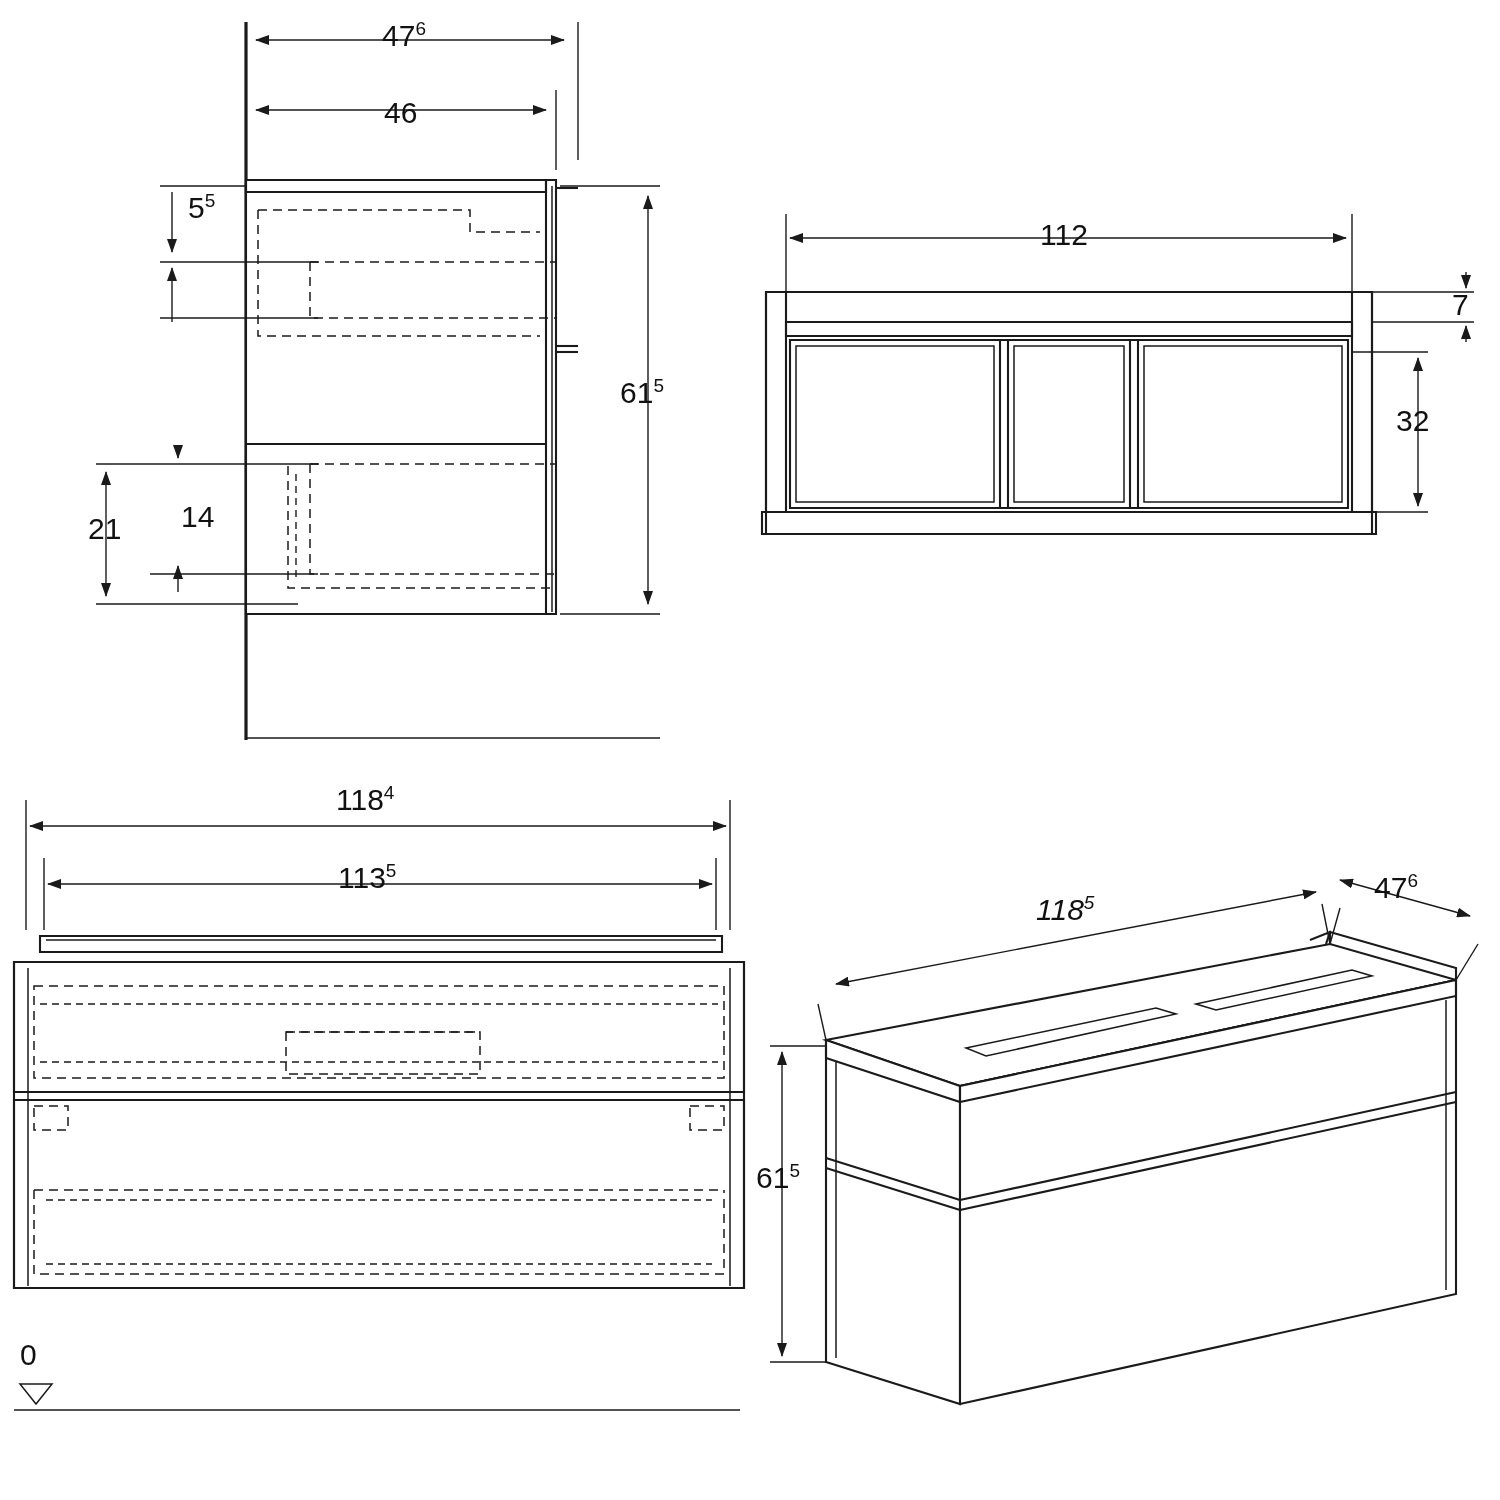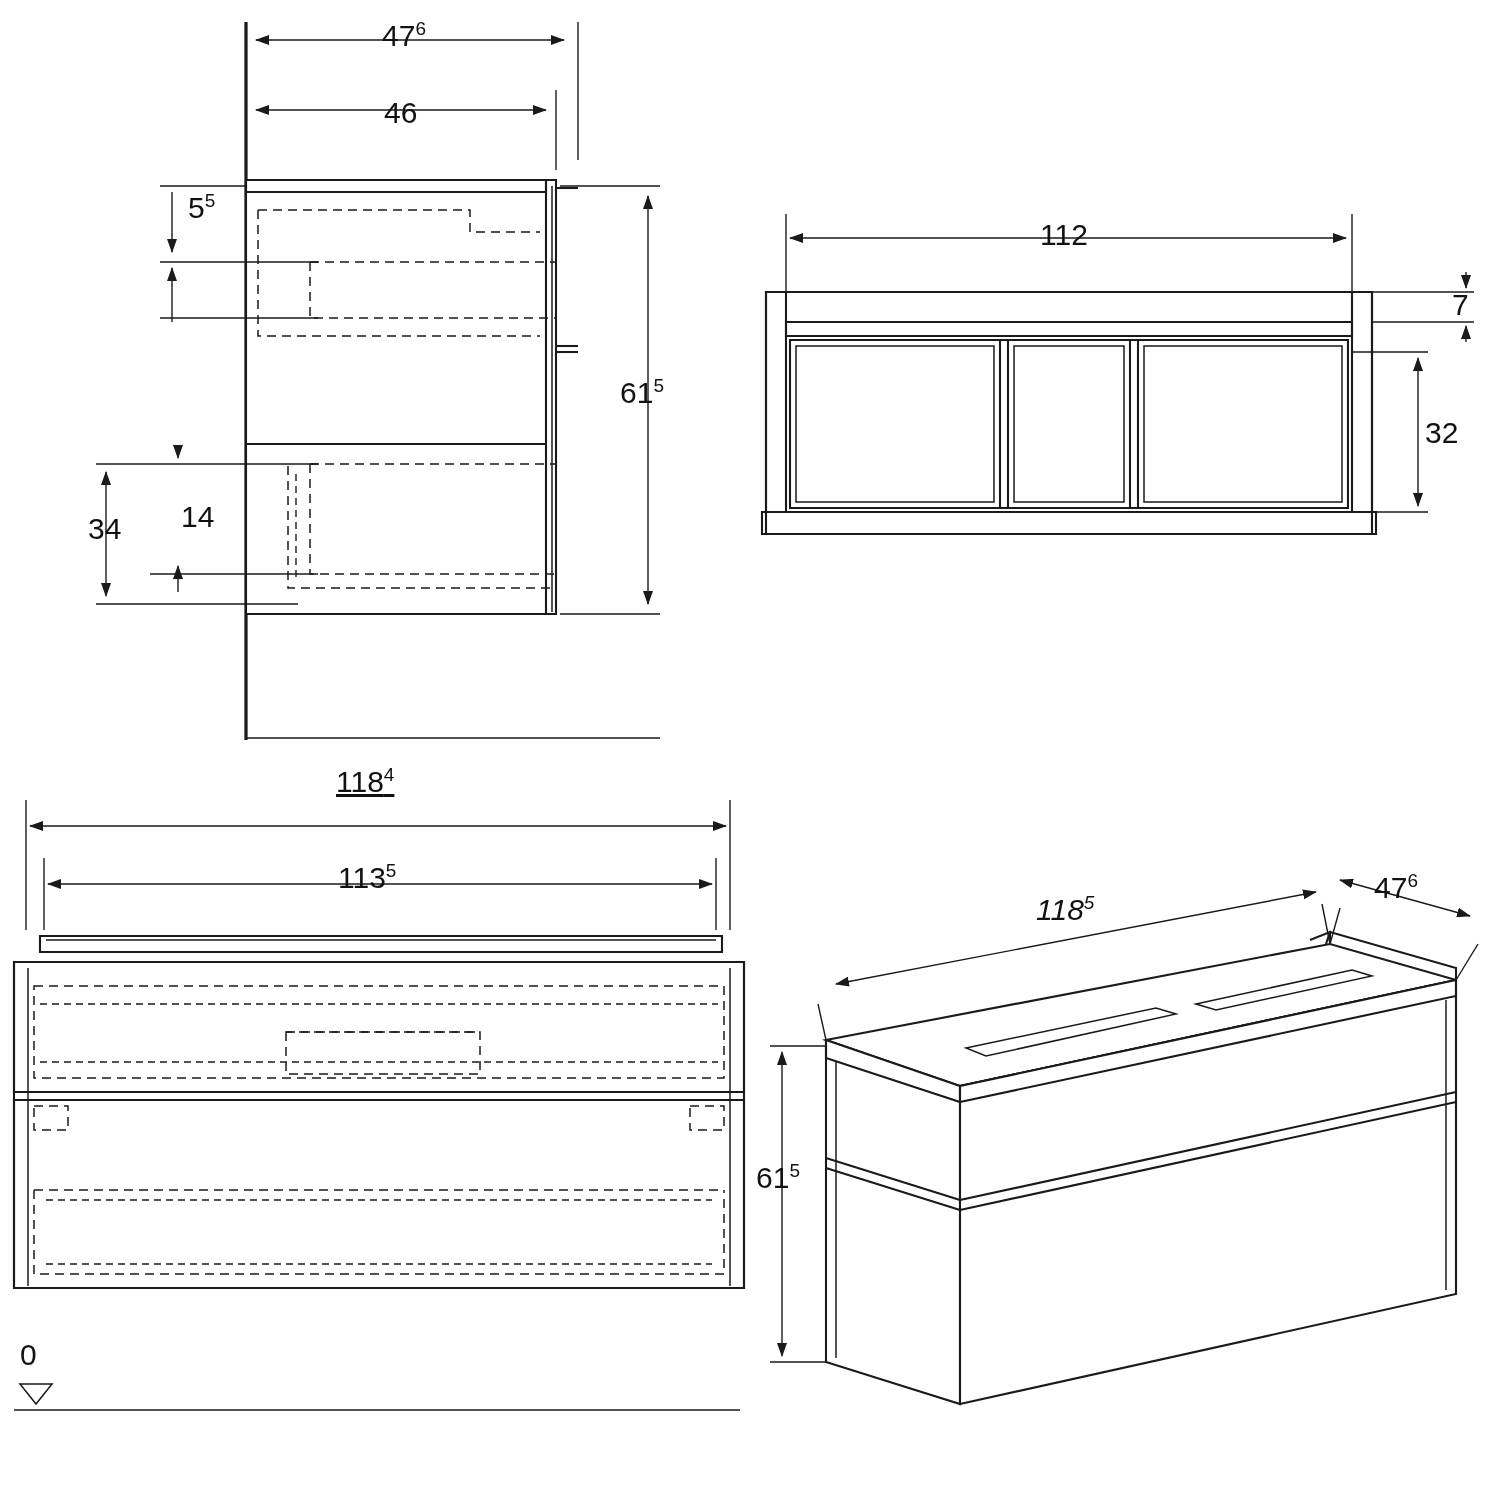--- a/index.html
+++ b/index.html
@@ -227,34 +227,34 @@
 <div class="dimtext" style="left:620px;top:375px;">
   <span>61</span><sup>5</sup>
 </div>
 <div class="dimtext" style="left:152px;top:190px;margin-left:36px;">
   <span>5</span><sup>5</sup>
 </div>
 <div class="dimtext" style="left:156px;top:500px;margin-left:25px;">
   <span>14</span>
 </div>
 <div class="dimtext" style="left:88px;top:512px;">
-  <span>34</span>
+  <span>21</span>
 </div>
 
 <div class="dimtext" style="left:1040px;top:218px;">
   <span>112</span>
 </div>
 <div class="dimtext" style="left:1452px;top:288px;">
   <span>7</span>
 </div>
-<div class="dimtext" style="left:1396px;top:416px;margin-left:29px;">
+<div class="dimtext" style="left:1396px;top:404px;">
   <span>32</span>
 </div>
 
-<div class="dimtext" style="left:336px;top:764px;text-decoration:underline;">
+<div class="dimtext" style="left:336px;top:782px;">
   <span>118</span><sup>4</sup>
 </div>
 <div class="dimtext" style="left:338px;top:860px;">
   <span>113</span><sup>5</sup>
 </div>
 <div class="dimtext" style="left:20px;top:1338px;">
   <span>0</span>
 </div>
 
 <div class="dimtext" style="left:1036px;top:892px;font-style:italic;">

